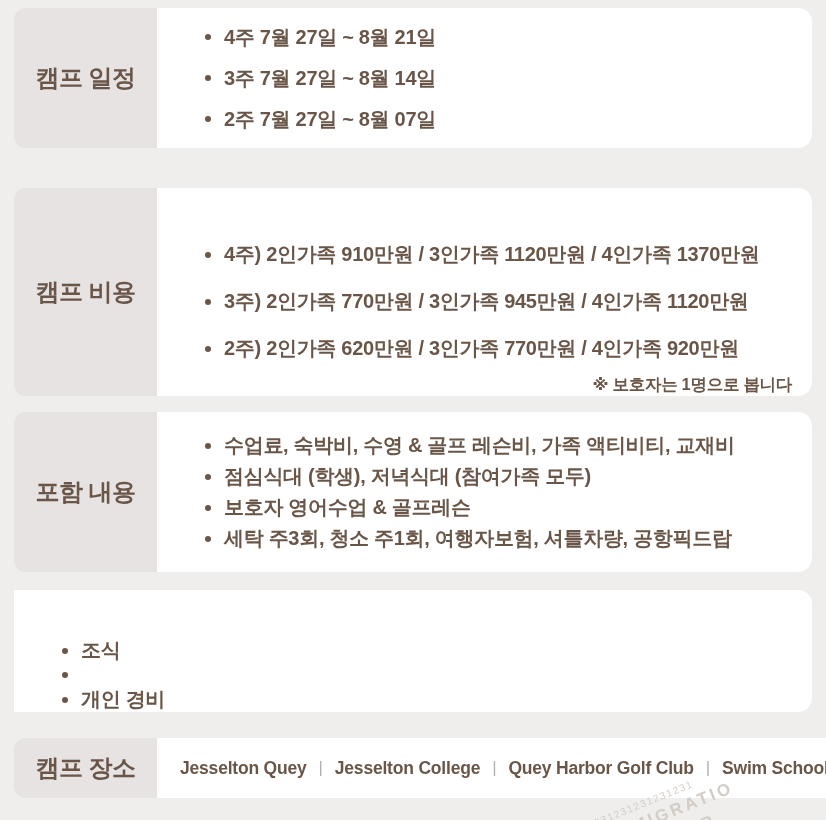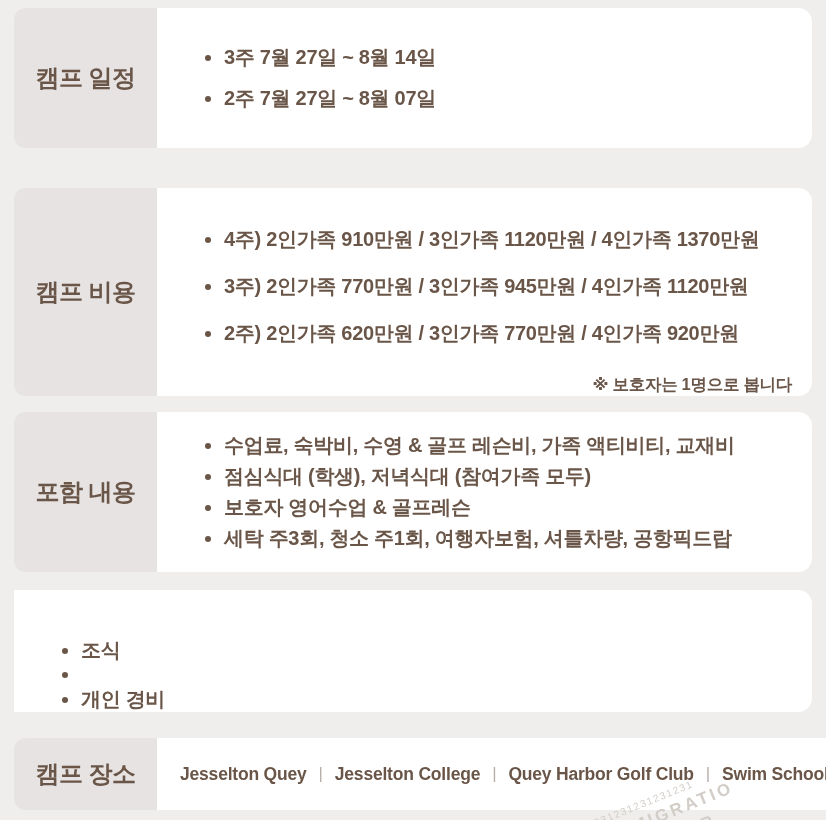--- a/index.html
+++ b/index.html
@@ -29,28 +29,28 @@
     box-sizing:border-box;
     padding-left:48px;padding-right:20px;
   }
   .bullets{list-style:none;margin:0;padding:0;display:flex;flex-direction:column;}
   .bullets li{display:flex;align-items:center;gap:13px;font-size:20px;letter-spacing:-0.3px;white-space:nowrap;}
   .dot{width:6px;height:6px;border-radius:50%;background:currentColor;flex:0 0 6px;}
   
   .s1{height:140px;margin-bottom:40px;}
   .s1 .bullets{gap:14px;}
   .s2{height:208px;margin-bottom:16px;}
-  .s2 .card{justify-content:space-between;padding-top:38px;}
+  .s2 .card{justify-content:flex-end;}
   .s2 .bullets{gap:20px;}
   .s2 .note{margin-top:12px;text-align:right;font-size:16.5px;margin-right:0;letter-spacing:-0.3px;}
   .s3{height:160px;margin-bottom:18px;}
   .s3 .bullets{gap:4px;}
   .s4{height:122px;margin-bottom:26px;}
   .s4 .bullets{gap:8px;margin-top:48px;}
-  .s5{height:72px;}
+  .s5{height:60px;}
   .s5 .card{flex-direction:row;align-items:center;justify-content:flex-start;padding-left:23px;}
   .places{display:flex;align-items:center;font-size:17.5px;letter-spacing:-0.2px;white-space:nowrap;}
   .place-sep{color:var(--divider,#b5afab);font-weight:400;padding:0 12px;font-size:17px;}
   
   .watermark{
     position:absolute;right:-46px;bottom:-14px;z-index:5;
     transform:rotate(-22deg);transform-origin:center;
     color:var(--watermark,#d3cdc8);
     pointer-events:none;text-align:left;width:340px;
   }
@@ -62,20 +62,24 @@
 <body>
 
 <div class="page">
 
   <section class="row s1">
     <div class="label-box">
       <span>캠프 일정</span>
     </div>
     <div class="card">
       <ul class="bullets">
+        <li>
+            <span class="dot"></span>
+            <span>4주 7월 27일 ~ 8월 21일</span>
+          </li>
         <li>
             <span class="dot"></span>
             <span>3주 7월 27일 ~ 8월 14일</span>
           </li>
         <li>
             <span class="dot"></span>
             <span>2주 7월 27일 ~ 8월 07일</span>
           </li>
       </ul>
     </div>

